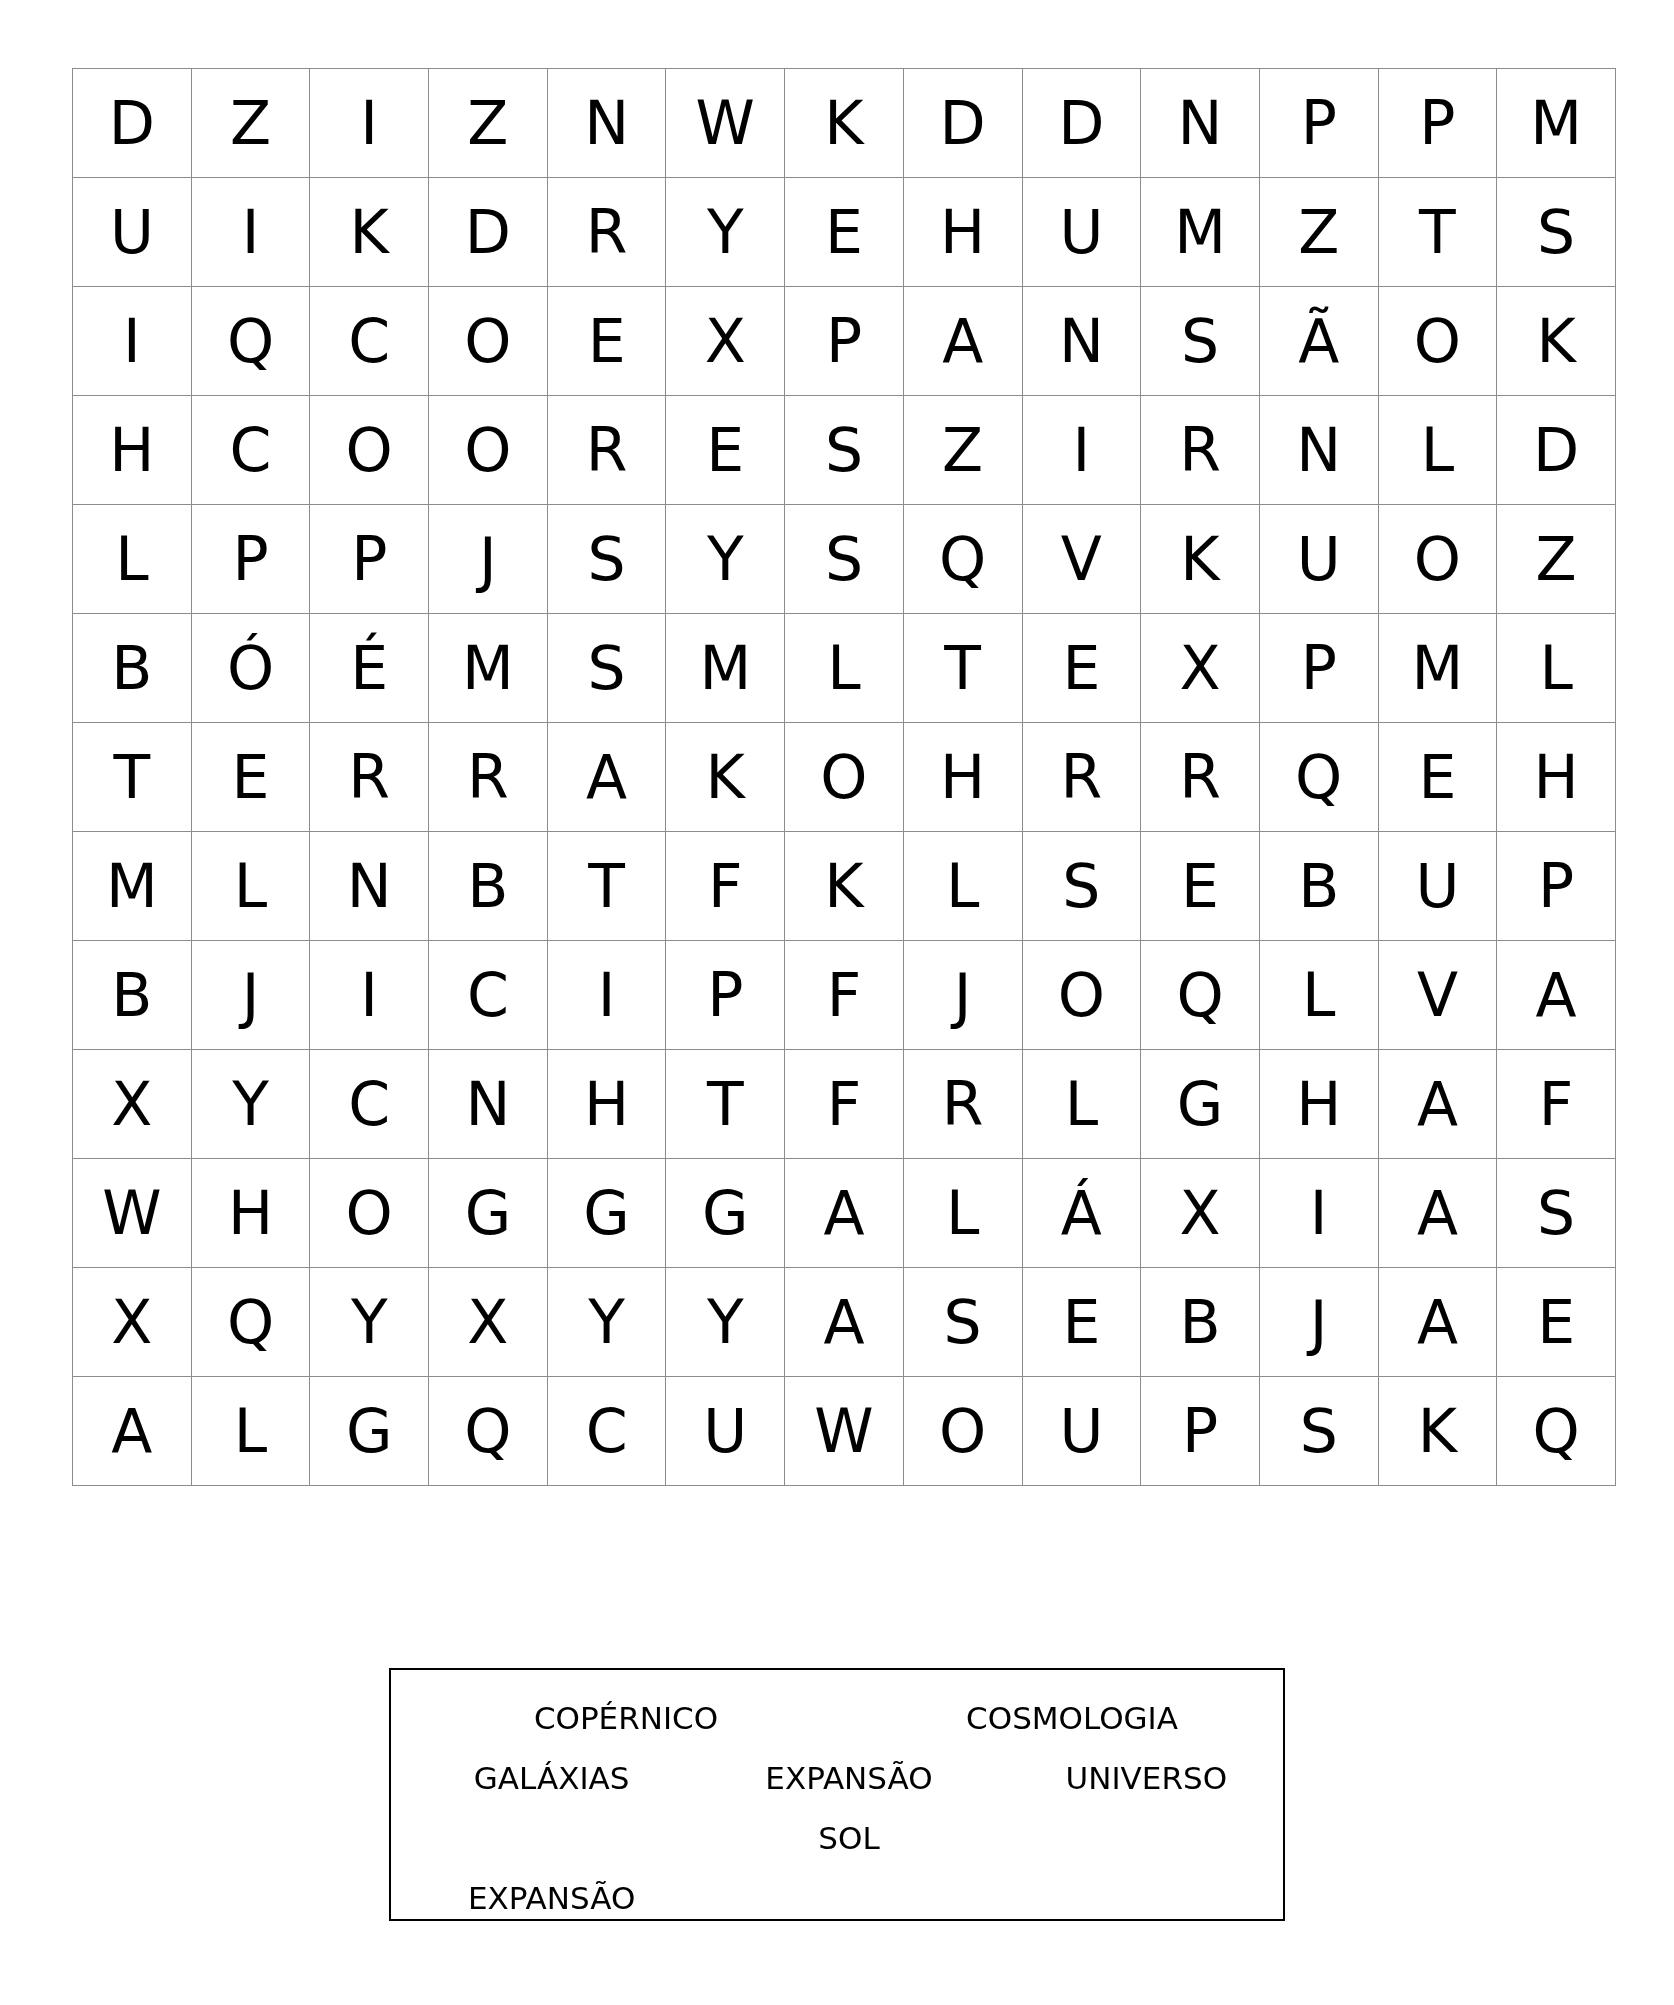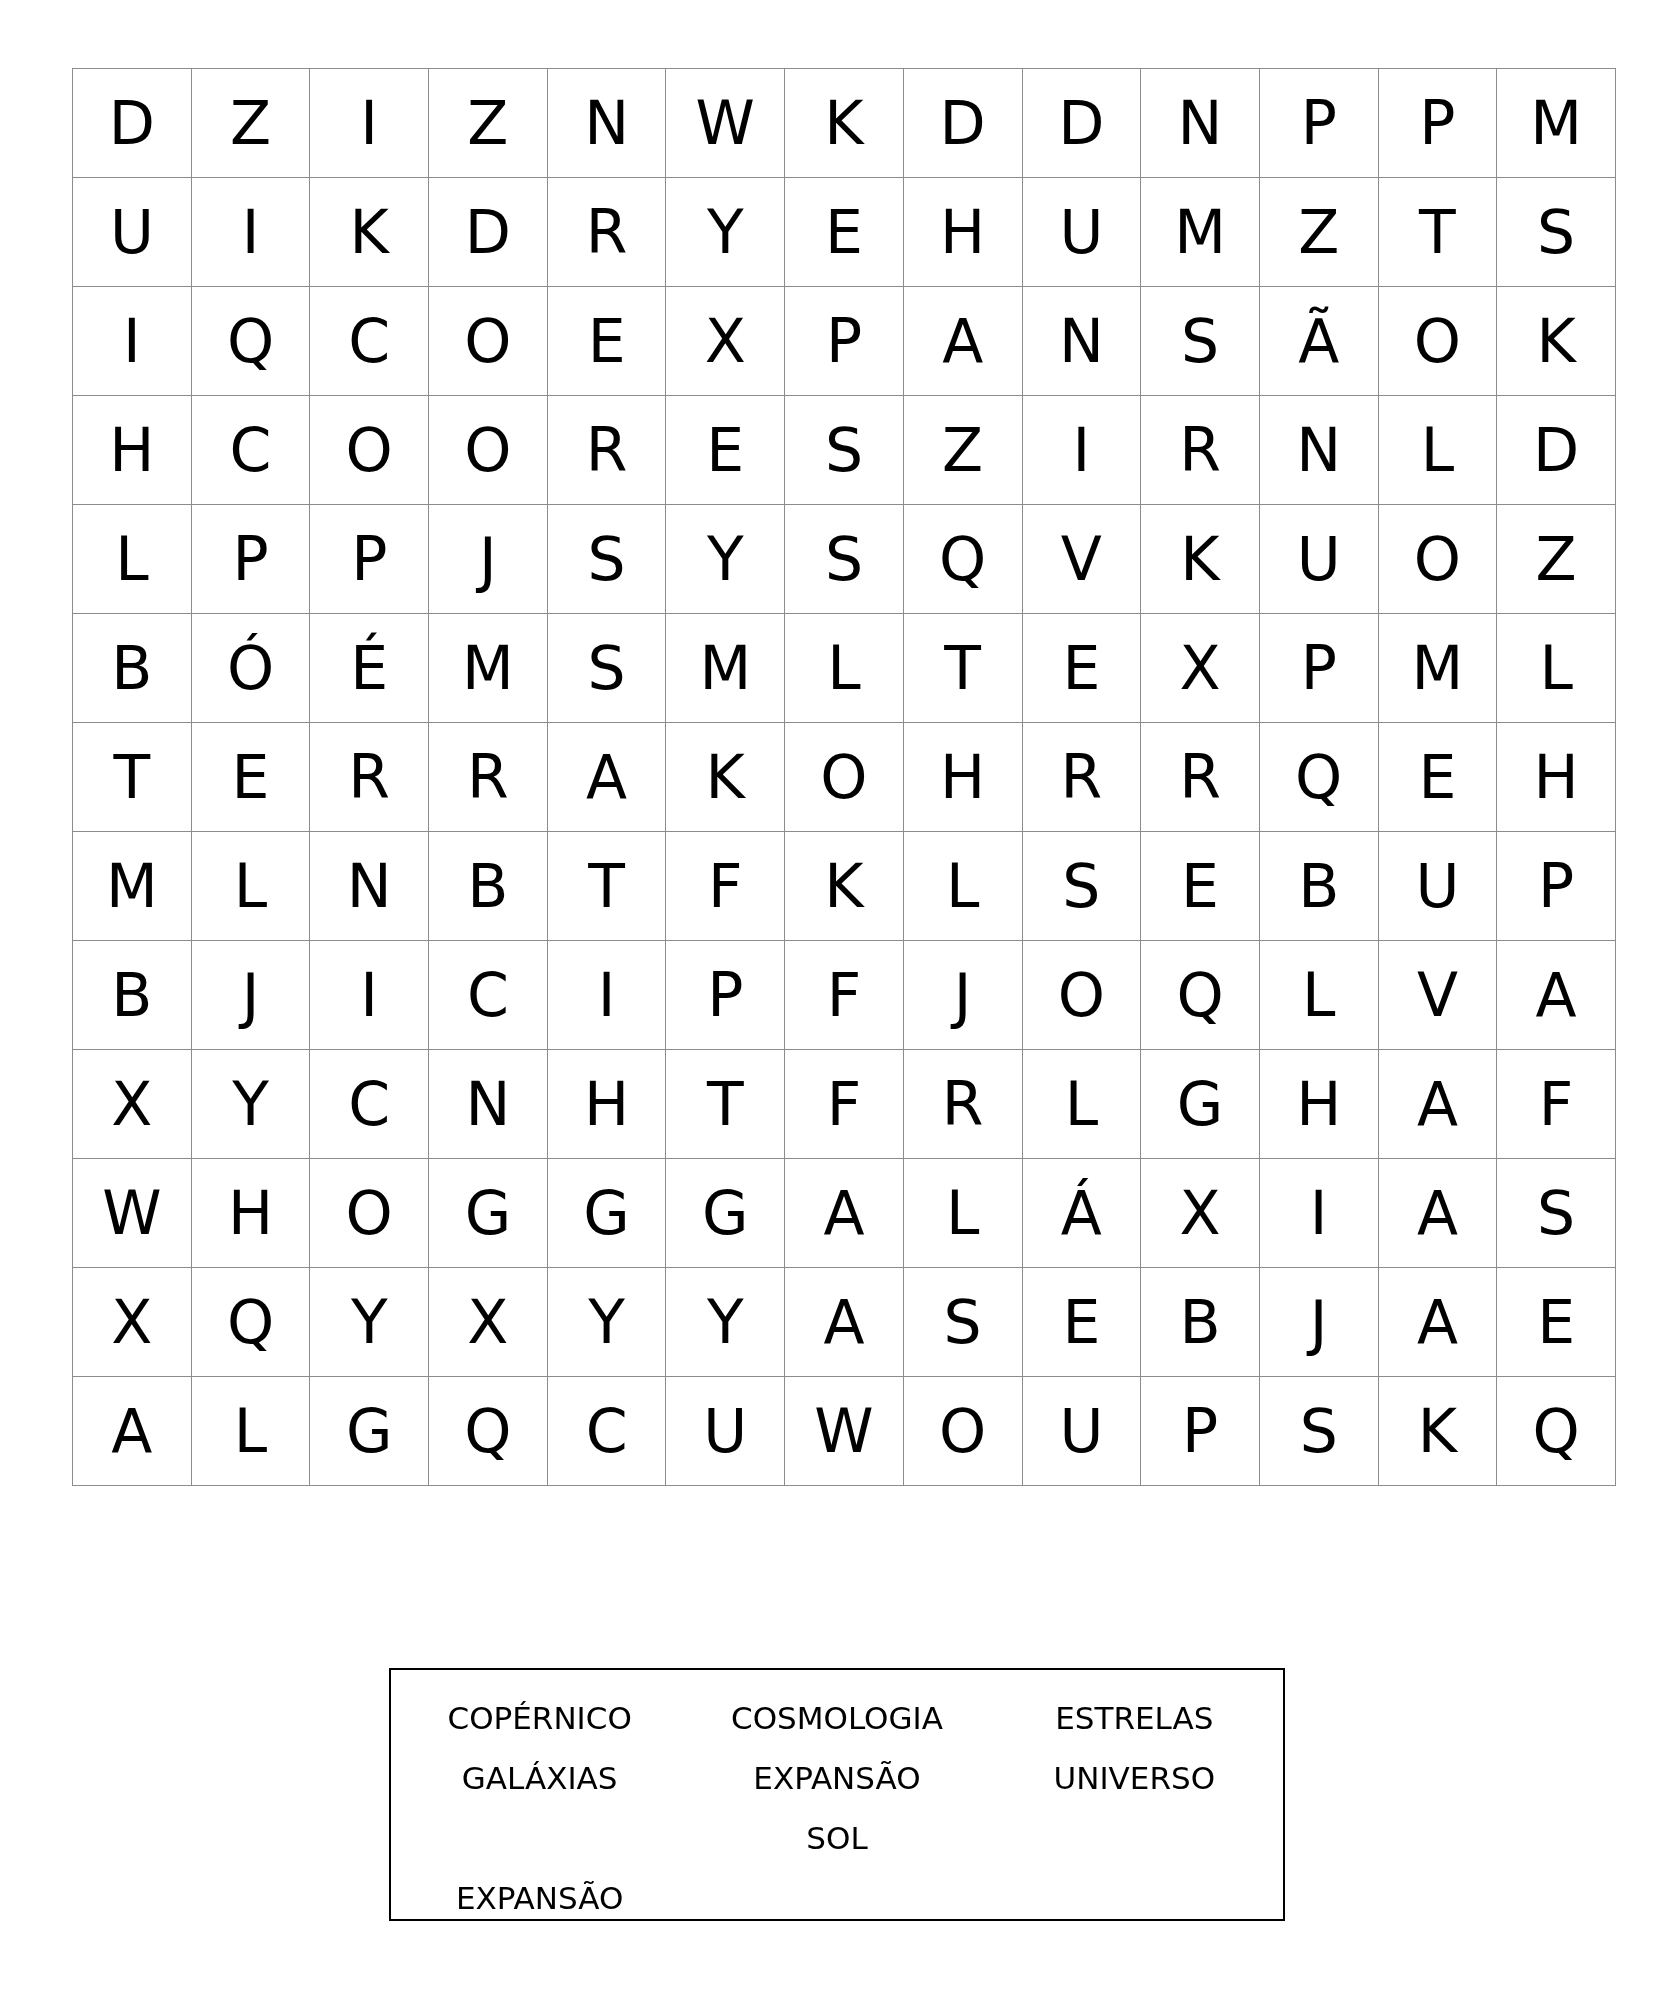--- a/index.html
+++ b/index.html
@@ -48,20 +48,21 @@
     border: 2px solid #000000;
     box-sizing: border-box;
     display: flex;
     flex-direction: column;
     justify-content: flex-start;
     padding-top: 18px;
   }
   .bank-row {
     display: flex;
     width: 100%;
+    margin-left: 12px;
   }
   .bank-cell {
     flex: 1 1 33.333%;
     text-align: center;
     font-size: 31px;
     font-family: "DejaVu Sans", sans-serif;
     line-height: 60px;
     white-space: nowrap;
   }
   .bank-cell.empty {
@@ -270,21 +271,20 @@
         <td>Q</td>
       </tr>
     </tbody>
   </table>
 </div>
 
 <div id="wordbank">
   <div class="bank-row">
     <span class="bank-cell">COPÉRNICO</span>
     <span class="bank-cell">COSMOLOGIA</span>
-    <span class="bank-cell">ESTRELAS</span>
   </div>
   <div class="bank-row">
     <span class="bank-cell">GALÁXIAS</span>
     <span class="bank-cell">EXPANSÃO</span>
     <span class="bank-cell">UNIVERSO</span>
   </div>
   <div class="bank-row">
     <span class="bank-cell">SOL</span>
   </div>
   <div class="bank-row">

